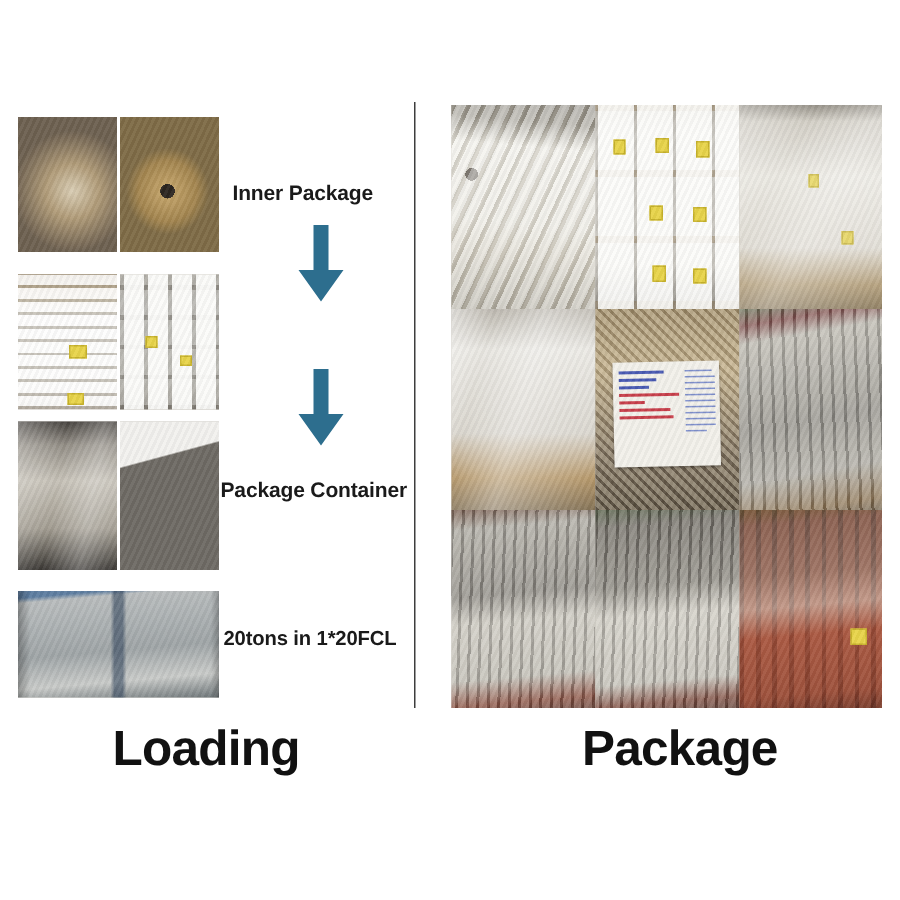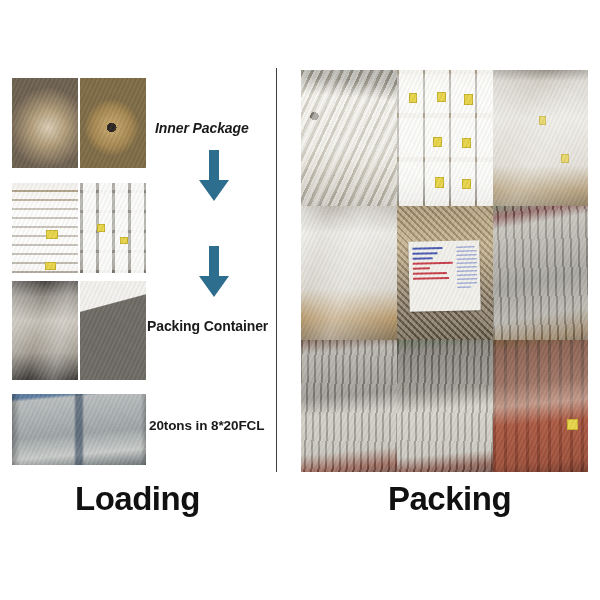--- a/index.html
+++ b/index.html
@@ -73,21 +73,21 @@
 
   
   .flow-label {
     position: absolute;
     font-weight: bold;
     color: #1a1a1a;
     white-space: nowrap;
     font-size: 14px;
     letter-spacing: -0.1px;
   }
-  #label-inner     { left: 155px; top: 120px; font-style: italic; }
+  #label-inner     { left: 155px; top: 120px; }
   #label-outer     { left: 155px; top: 215px; }
   #label-loading   { left: 147px; top: 318px; }
   #label-tons      { left: 149px; top: 418px; font-size: 13.5px; }
 
   
   .arrow {
     position: absolute;
     width: 36px;
     height: 54px;
   }
@@ -203,23 +203,23 @@
            linear-gradient(165deg, #f2f1ee 0%, #f2f1ee 26%, #6e6a64 27%, #6e6a64 100%),
            linear-gradient(180deg, #cfcdc8 0%, #55524d 100%);"></div>
 
     <div class="photo" id="lp-r4" style="background-image:
            linear-gradient(90deg, rgba(0,0,0,0.3) 0%, rgba(0,0,0,0) 6%, rgba(0,0,0,0) 46%, rgba(40,60,85,0.55) 48%, rgba(40,60,85,0.55) 52%, rgba(0,0,0,0) 54%, rgba(0,0,0,0) 96%, rgba(0,0,0,0.25) 100%),
            linear-gradient(175deg, #5d7da0 0%, #5d7da0 6%, #b9bdbe 10%, #9fa5a7 55%, #c9cbc9 80%, #6d7578 100%);"></div>
 
     <div class="flow-label" id="label-inner">Inner Package</div>
 
 
-    <div class="flow-label" id="label-loading">Packing Container</div>
-
-    <div class="flow-label" id="label-tons">20tons in 8*20FCL</div>
+    <div class="flow-label" id="label-loading">Package Container</div>
+
+    <div class="flow-label" id="label-tons">20tons in 1*20FCL</div>
 
     <div class="arrow" id="arrow-1">
       <svg viewBox="0 0 36 54" width="36" height="54" aria-hidden="true">
         <polygon points="13,0 23,0 23,30 33,30 18,51 3,30 13,30" fill="#2d6e8e"></polygon>
       </svg>
     </div>
 
     <div class="arrow" id="arrow-2">
       <svg viewBox="0 0 36 54" width="36" height="54" aria-hidden="true">
         <polygon points="13,0 23,0 23,30 33,30 18,51 3,30 13,30" fill="#2d6e8e"></polygon>
@@ -300,15 +300,15 @@
   <div class="photo" id="rp-r3c2" style="background-image:
          repeating-linear-gradient(92deg, rgba(85,82,78,0.4) 0px, rgba(85,82,78,0.4) 2px, rgba(200,198,192,0.4) 2px, rgba(200,198,192,0.4) 7px),
          linear-gradient(175deg, #3c4a2e 0%, #6a665f 9%, #8b8880 38%, #e4e1d8 52%, #d3d0c7 84%, #7a3a2c 94%, #51261c 100%);"></div>
 
   <div class="photo" id="rp-r3c3" style="background-image:
          repeating-linear-gradient(90deg, rgba(120,55,40,0.45) 0px, rgba(120,55,40,0.45) 3px, rgba(175,95,72,0.5) 3px, rgba(175,95,72,0.5) 11px),
          linear-gradient(175deg, #4a5a36 0%, #6e6a62 8%, #8f8b83 32%, #d8d5cc 48%, #a8563f 62%, #8e4632 90%, #4a231a 100%);">
     <span class="sticker" style="left:78%; top:60%; width:9%; height:7%;"></span>
   </div>
 
-  <div class="caption" id="caption-loading">Packing</div>
+  <div class="caption" id="caption-loading">Package</div>
 
 </div>
 
 </body></html>

